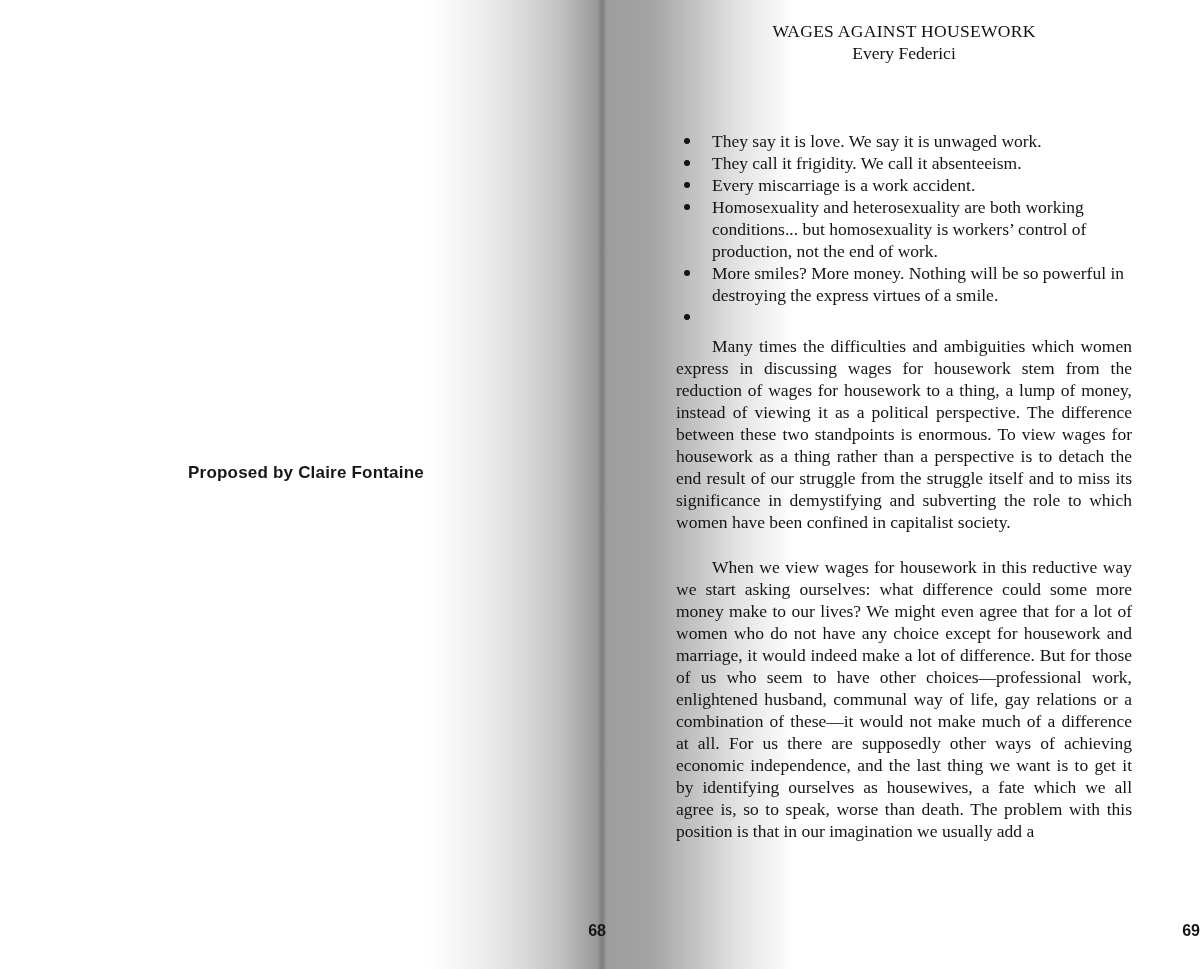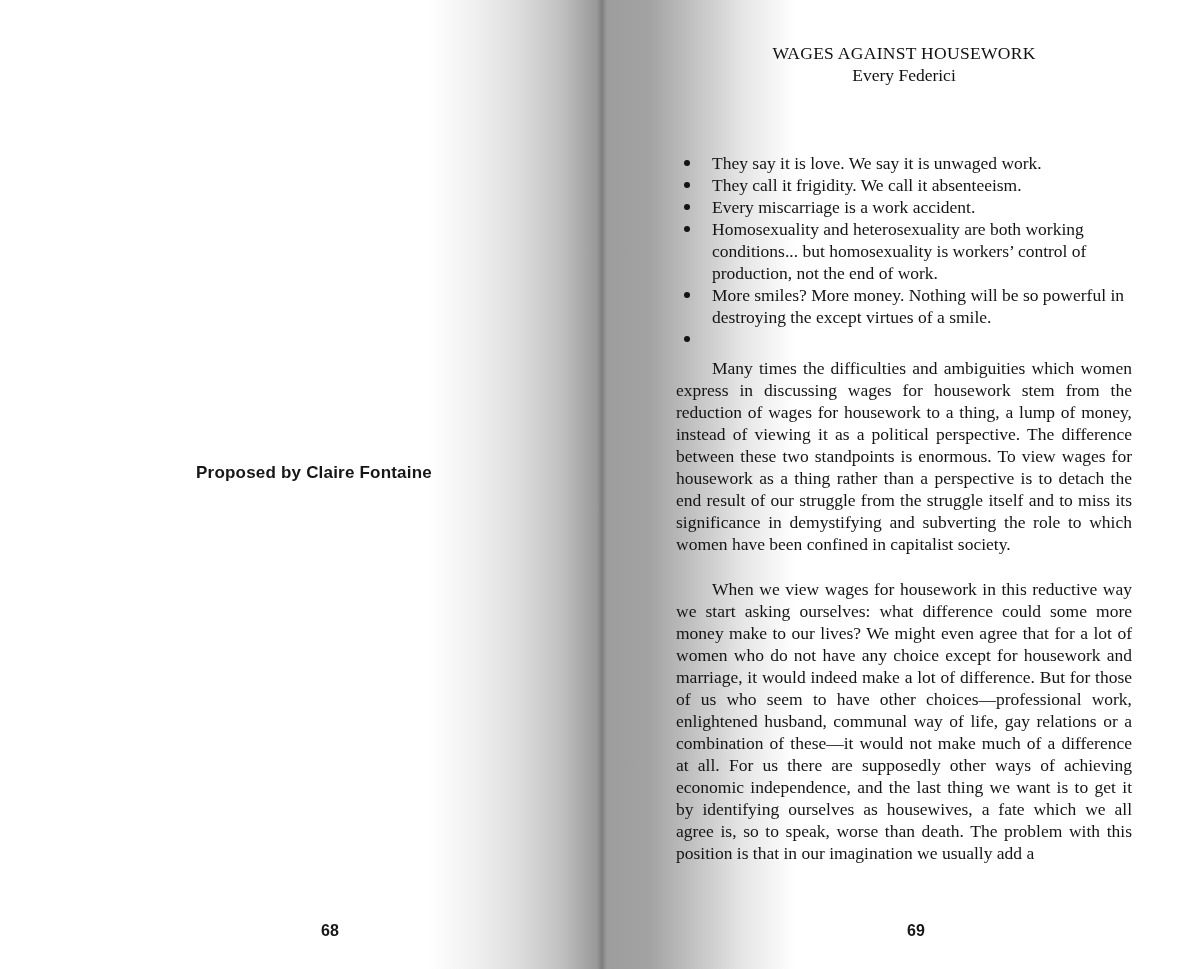--- a/index.html
+++ b/index.html
@@ -22,52 +22,52 @@
       #7d7d7d 602px,
       #9d9d9d 607px,
       #a3a3a3 650px,
       #c3c3c3 695px,
       #e4e4e4 740px,
       #ffffff 795px, #ffffff 1200px);
   }
   .page {
     position: absolute; top: 0; width: 600px; height: 969px;
   }
-  .page-left  { left: 14px; }
+  .page-left  { left: 6px; }
   .page-right { left: 600px; }
 
   
   .sans {
     font-family: "Liberation Sans", sans-serif;
     font-weight: 600;
     color: #161616;
   }
   .proposed-line {
     position: absolute; left: 0; top: 463px; width: 600px;
     text-align: center; font-size: 17px; line-height: 20px;
     letter-spacing: 0.2px;
   }
   .note-line {
     position: absolute; left: 0; top: 884px; width: 600px;
     text-align: center; font-size: 16px; line-height: 20px;
     letter-spacing: 0.1px;
   }
   .folio {
     position: absolute; left: 0; top: 921px; width: 600px;
-    text-align: center; font-size: 16px; line-height: 20px;
+    text-align: right; font-size: 16px; line-height: 20px;
     font-family: "Liberation Sans", sans-serif;
-    font-weight: 600; color: #161616; margin-left: 16px;
+    font-weight: 600; color: #161616;
   }
 
   
   .text-col {
     position: absolute; left: 76px; top: 0; width: 456px;
   }
   .title-block {
-    padding-top: 42px;
+    padding-top: 20px;
     text-align: center;
     font-size: 17.5px; line-height: 22px;
     color: #111111;
   }
   .title-line { letter-spacing: 0.3px; }
   .bullet-list {
     margin: 66px 0 0 0; padding: 0;
     list-style: none;
     font-size: 17.5px; line-height: 22px;
   }
@@ -120,21 +120,21 @@
         <li class="bullet-item">
           <span class="bullet-dot"></span>
           <span>Every miscarriage is a work accident.</span>
         </li>
         <li class="bullet-item">
           <span class="bullet-dot"></span>
           <span>Homosexuality and heterosexuality are both working conditions... but homosexuality is workers’ control of production, not the end of work.</span>
         </li>
         <li class="bullet-item">
           <span class="bullet-dot"></span>
-          <span>More smiles? More money. Nothing will be so powerful in destroying the except virtues of a smile.</span>
+          <span>More smiles? More money. Nothing will be so powerful in destroying the express virtues of a smile.</span>
         </li>
         <li class="bullet-item">
           <span class="bullet-dot"></span>
         </li>
       </ul>
 
       <p class="body-para first">Many times the difficulties and ambiguities which women express in discussing wages for housework stem from the reduction of wages for housework to a thing, a lump of money, instead of viewing it as a political perspective. The difference between these two standpoints is enormous. To view wages for housework as a thing rather than a perspective is to detach the end result of our struggle from the struggle itself and to miss its significance in demystifying and subverting the role to which women have been confined in capitalist society.</p>
       <p class="body-para">When we view wages for housework in this reductive way we start asking ourselves: what difference could some more money make to our lives? We might even agree that for a lot of women who do not have any choice except for housework and marriage, it would indeed make a lot of difference. But for those of us who seem to have other choices—professional work, enlightened husband, communal way of life, gay relations or a combination of these—it would not make much of a difference at all. For us there are supposedly other ways of achieving economic independence, and the last thing we want is to get it by identifying ourselves as housewives, a fate which we all agree is, so to speak, worse than death. The problem with this position is that in our imagination we usually add a</p>
 
     </div>

